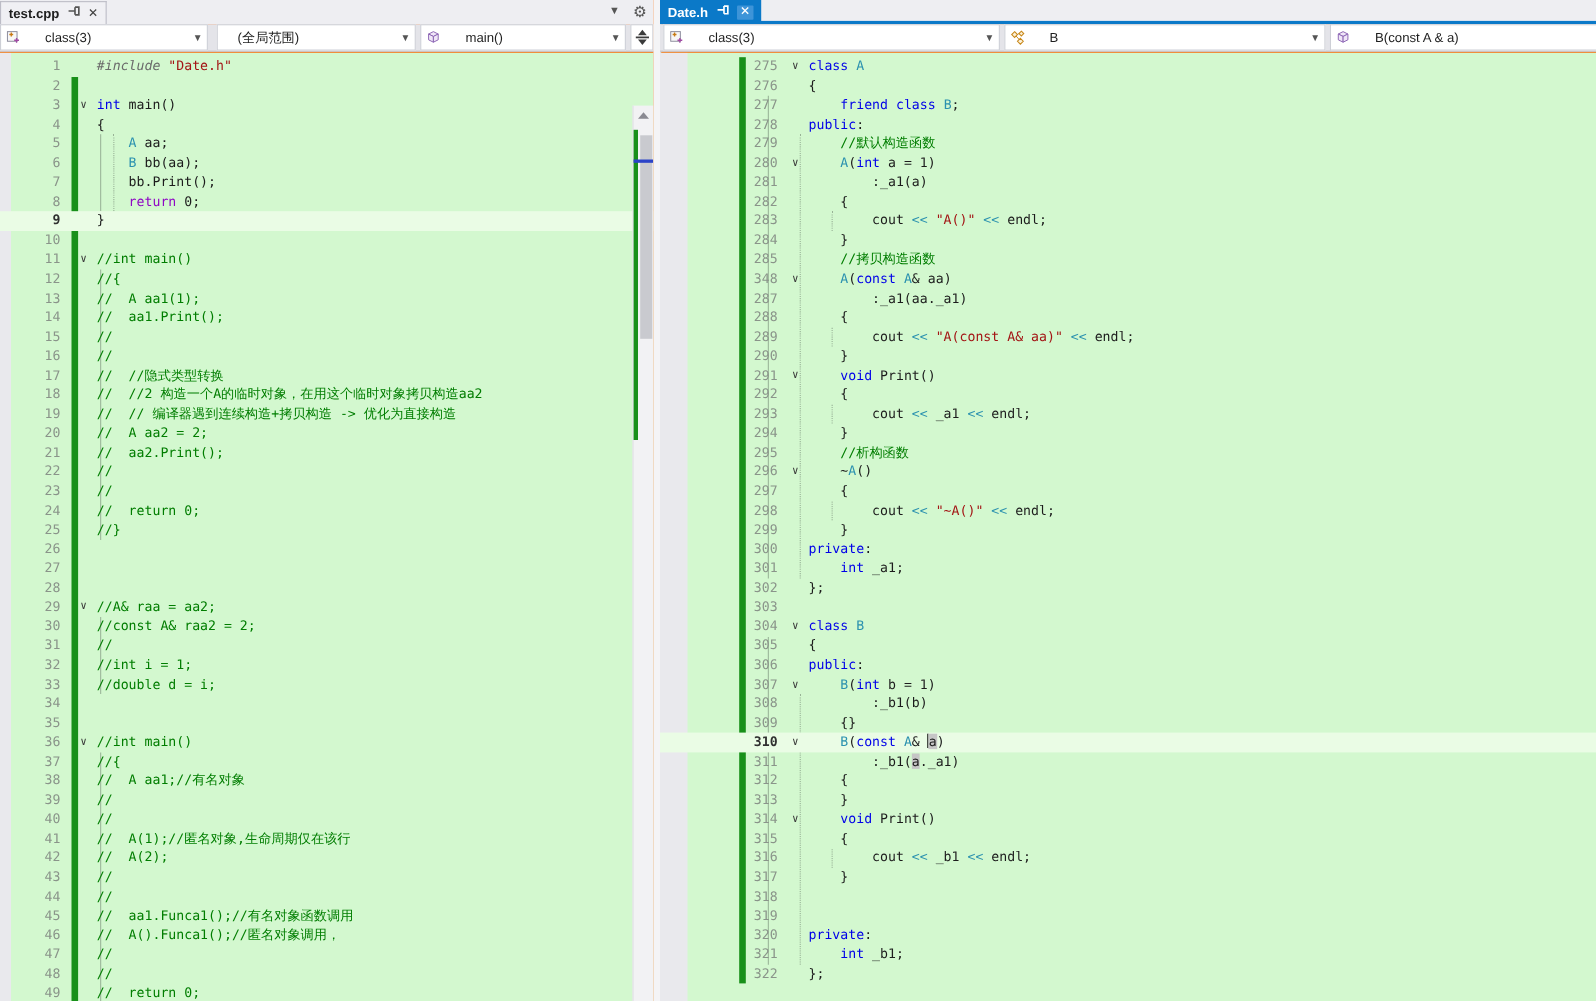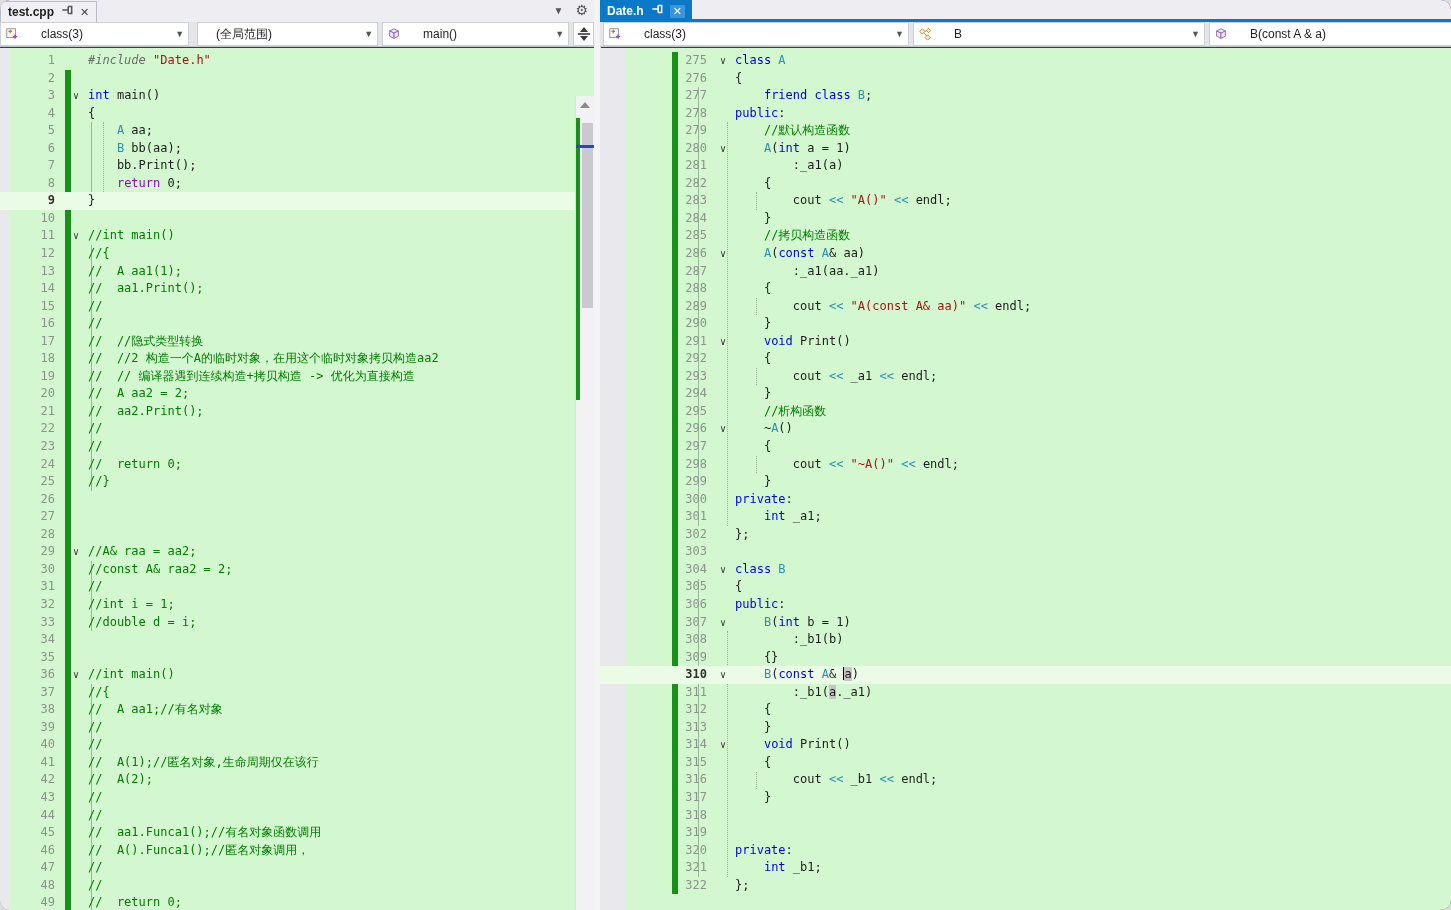--- a/index.html
+++ b/index.html
@@ -1,17 +1,17 @@
 <!DOCTYPE html>
 <html style="--editor-bg: #D3F8CF; --current-line: #EAFCE5; --gutter-strip: #E9E9ED; --line-number: #8A948A; --line-number-active: #303030; --change-bar: #18901A; --keyword: #0000E8; --type-name: #2B91AF; --comment: #007D00; --string: #A31515; --preprocessor: #6A6A6A; --control-keyword: #8F08C4; --operator: #2B91AF; --text: #1C1C1C; --symbol-highlight: #C6C6C6; --active-tab: #0B79C8; --tabstrip-bg: #EEEEF2;"><head>
 <meta charset="utf-8">
 <style>
   html,body{margin:0;padding:0;background:#DDD;}
-  #window{position:relative;width:1451px;height:910px;overflow:hidden;background:#701a75;
-    font-family:"Liberation Sans",sans-serif;border-radius:10px;}
+  #window{position:relative;width:1451px;height:910px;overflow:hidden;background:#f97316;
+    font-family:"Liberation Sans",sans-serif;}
   .pane{position:absolute;top:0;bottom:0;}
   .pane-left{left:0;width:594px;}
   .pane-right{left:600px;width:851px;}
   #divider{position:absolute;left:594px;top:0;bottom:0;width:6px;background:#F4F4F6;border-right:1px solid #D8D8DC;}
 
   
   .tabstrip{position:absolute;left:0;right:0;top:0;height:22px;background:var(--tabstrip-bg);}
   .tabstrip.blue-under{border-bottom:3px solid var(--active-tab);height:19px;}
   .tab{position:absolute;left:0;top:1px;height:20px;display:flex;align-items:center;padding:0 7px;gap:6px;}
   .tab-inactive{background:#F0F0F4;border:1px solid #BCBCC6;border-bottom:none;height:20px;}
@@ -586,21 +586,21 @@
             <span class="fold"></span>
             <span class="code"><span class="tk-d">    }</span></span>
           </div>
           <div class="row">
             <span class="ln">285</span>
             <span class="sp"></span>
             <span class="fold"></span>
             <span class="code"><span class="tk-d">    </span><span class="tk-c">//拷贝构造函数</span></span>
           </div>
           <div class="row">
-            <span class="ln">286</span>
+            <span class="ln">348</span>
             <span class="sp"></span>
             <span class="fold">∨</span>
             <span class="code"><span class="tk-d">    </span><span class="tk-t">A</span><span class="tk-d">(</span><span class="tk-k">const</span><span class="tk-d"> </span><span class="tk-t">A</span><span class="tk-d">&amp; aa)</span></span>
           </div>
           <div class="row">
             <span class="ln">287</span>
             <span class="sp"></span>
             <span class="fold"></span>
             <span class="code"><span class="tk-d">        :_a1(aa._a1)</span></span>
           </div>

